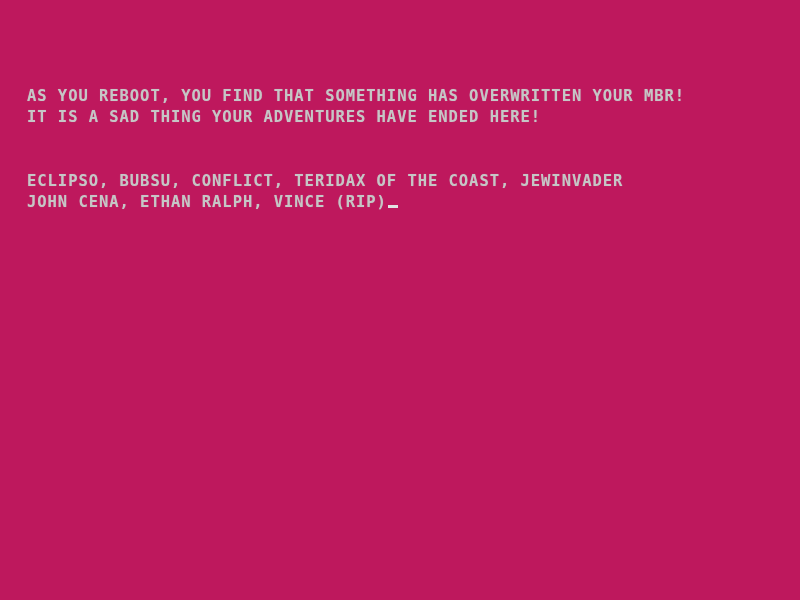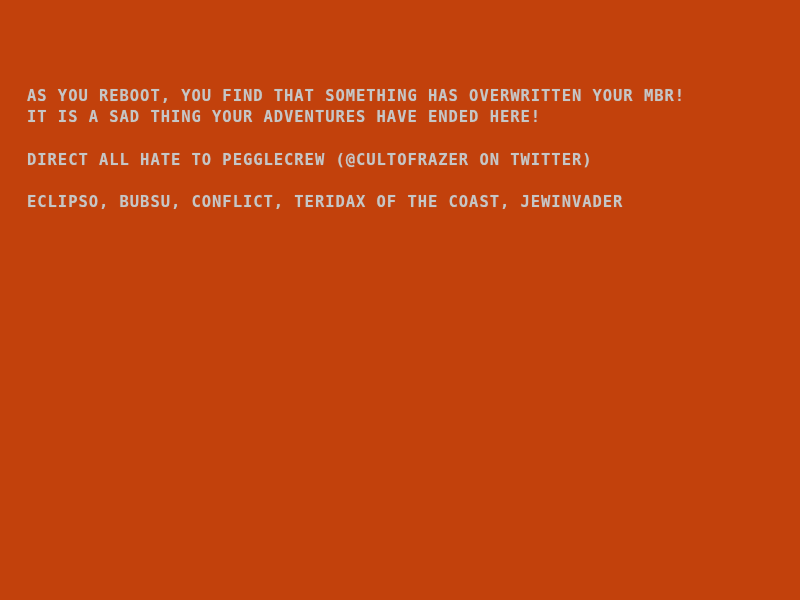--- a/index.html
+++ b/index.html
@@ -12,21 +12,21 @@
     width: 800px;
     height: 600px;
     overflow: hidden;
     position: relative;
     font-family: "DejaVu Sans Mono", "Liberation Mono", monospace;
   }
 
   #screen {
     position: absolute;
     inset: 0;
-    background: #c2410c;
+    background: #be185d;
   }
 
   #console {
     position: absolute;
     left: 27px;
     top: 86px;
     right: 0;
   }
 
   .line {
@@ -63,24 +63,24 @@
 <div id="screen">
 
   <div id="console">
 
     <div class="line">AS YOU REBOOT, YOU FIND THAT SOMETHING HAS OVERWRITTEN YOUR MBR!</div>
 
     <div class="line">IT IS A SAD THING YOUR ADVENTURES HAVE ENDED HERE!</div>
 
     <div class="line blank"> </div>
 
-    <div class="line">DIRECT ALL HATE TO PEGGLECREW (@CULTOFRAZER ON TWITTER)</div>
 
     <div class="line blank"> </div>
 
 
     <div class="line">ECLIPSO, BUBSU, CONFLICT, TERIDAX OF THE COAST, JEWINVADER</div>
 
 
+    <div class="line"><span>JOHN CENA, ETHAN RALPH, VINCE (RIP)</span><span class="cursor"></span></div>
 
   </div>
 
 </div>
 
 </body></html>

